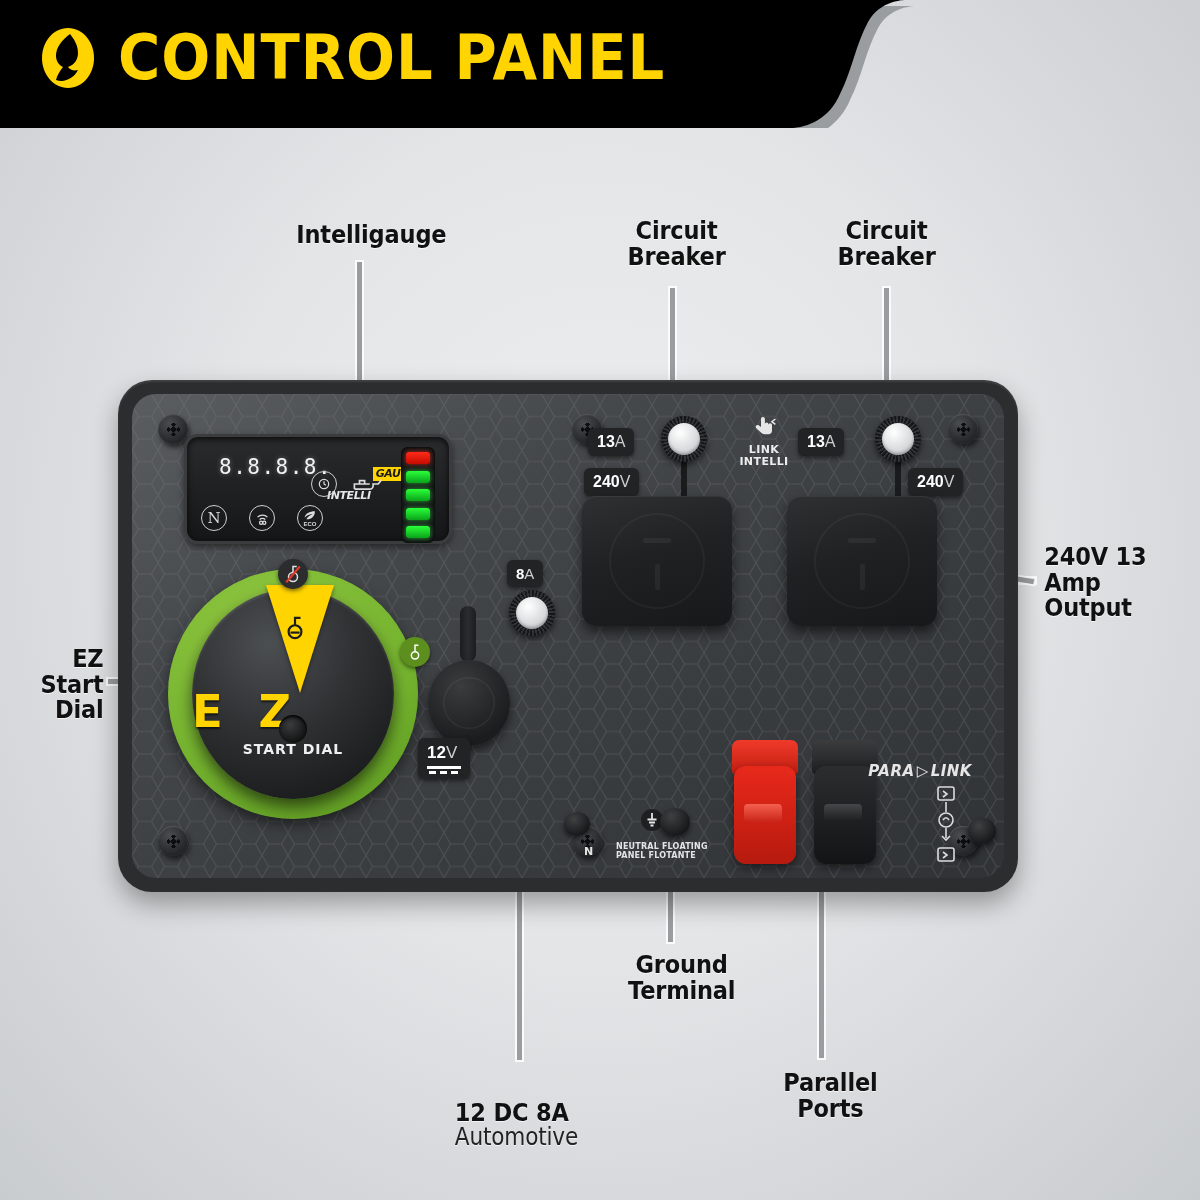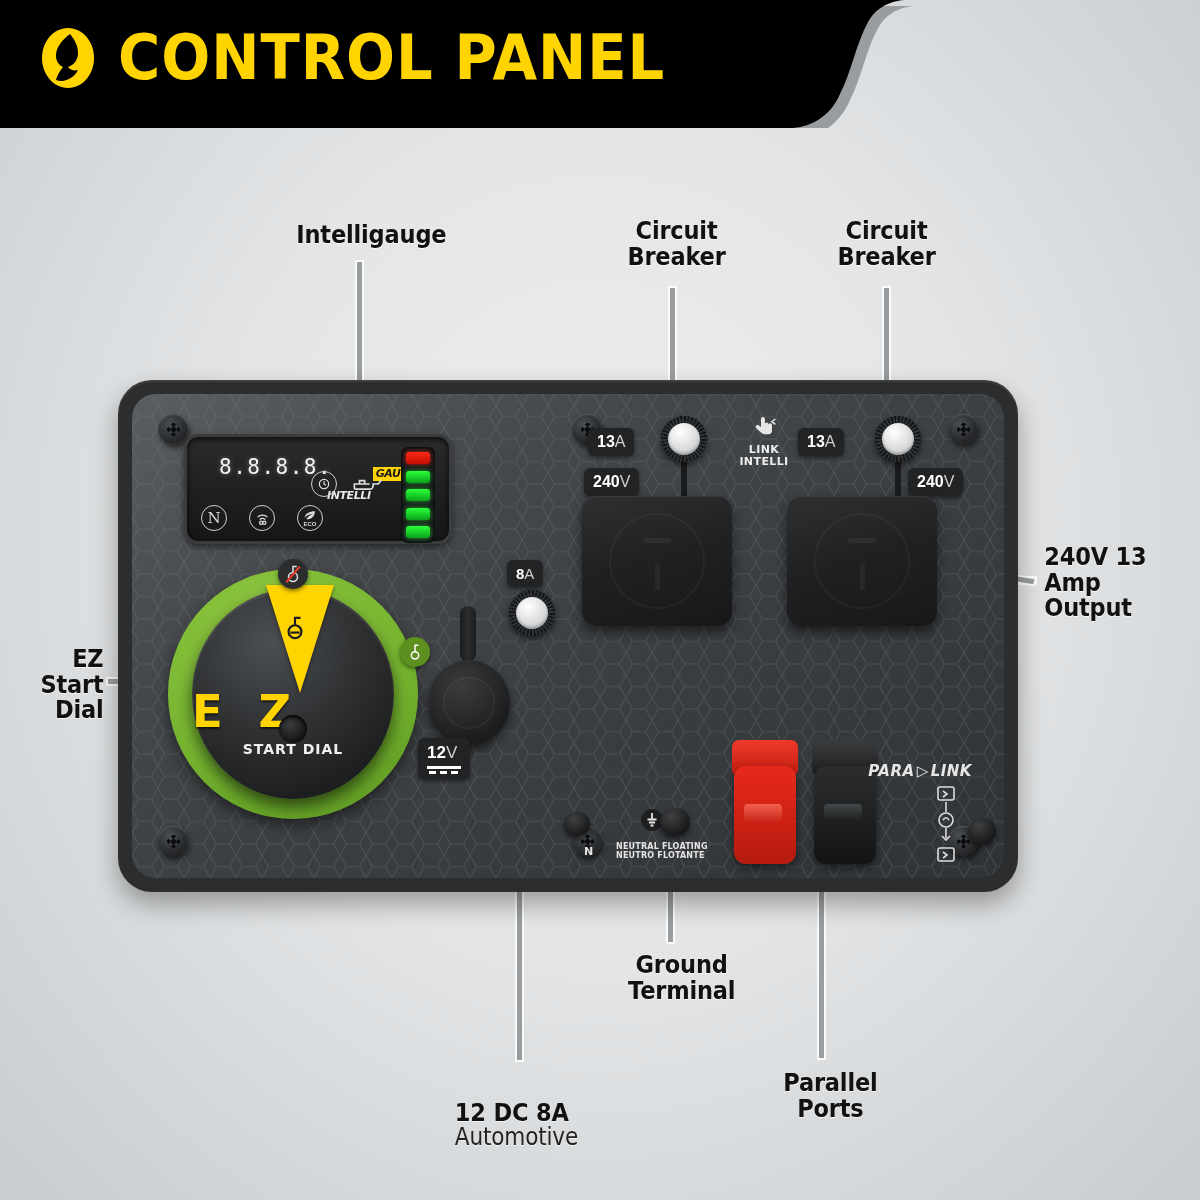--- a/index.html
+++ b/index.html
@@ -587,21 +587,21 @@
     </div>
 
     <div class="ground-bolt" style="left:432px; top:418px;"></div>
     <svg style="position:absolute; left:508px; top:414px;" width="24" height="24" viewBox="0 0 24 24">
       <circle cx="12" cy="12" r="11" fill="#1d1f20"></circle>
       <path d="M12 5v6M7.5 11.5h9M9 14.5h6M10.5 17.5h3" stroke="#e6e6e6" stroke-width="1.8" fill="none"></path>
     </svg>
     <div class="ground-bolt" style="left:528px; top:414px; width:30px; height:28px;"></div>
     <div class="micro-text" style="left:484px; top:448px;">
       <div>NEUTRAL FLOATING</div>
-      <div>NEUTRO FLOTANTE</div>
+      <div>PANEL FLOTANTE</div>
     </div>
     <div class="micro-text" style="left:452px; top:452px; font-size:11px;">
       <span>N</span>
     </div>
 
     <div class="par-port" id="par-red" style="left:600px; top:346px;">
       <div class="flap"></div>
       <div class="body"></div>
       <div class="tab"></div>
     </div>

